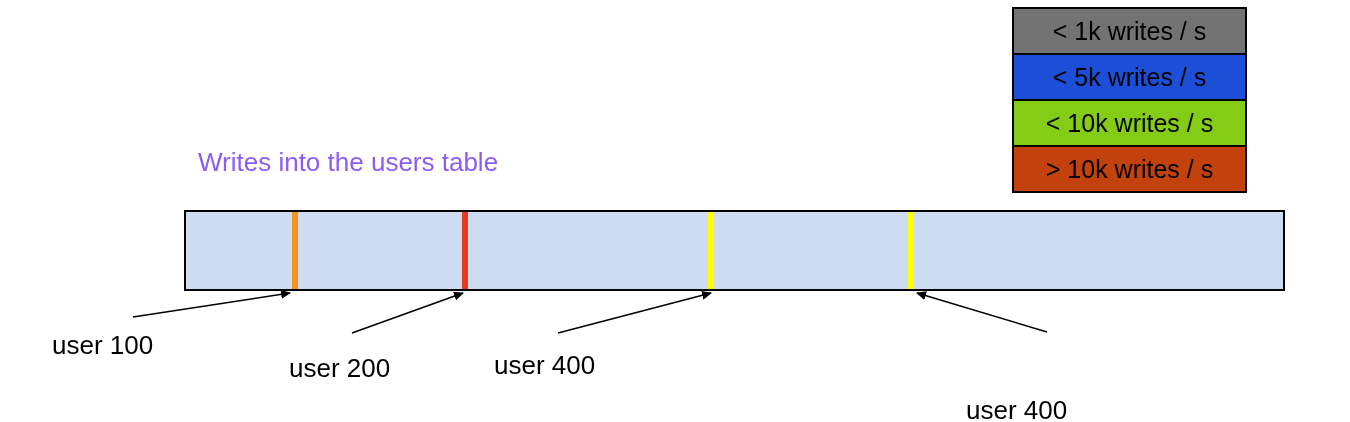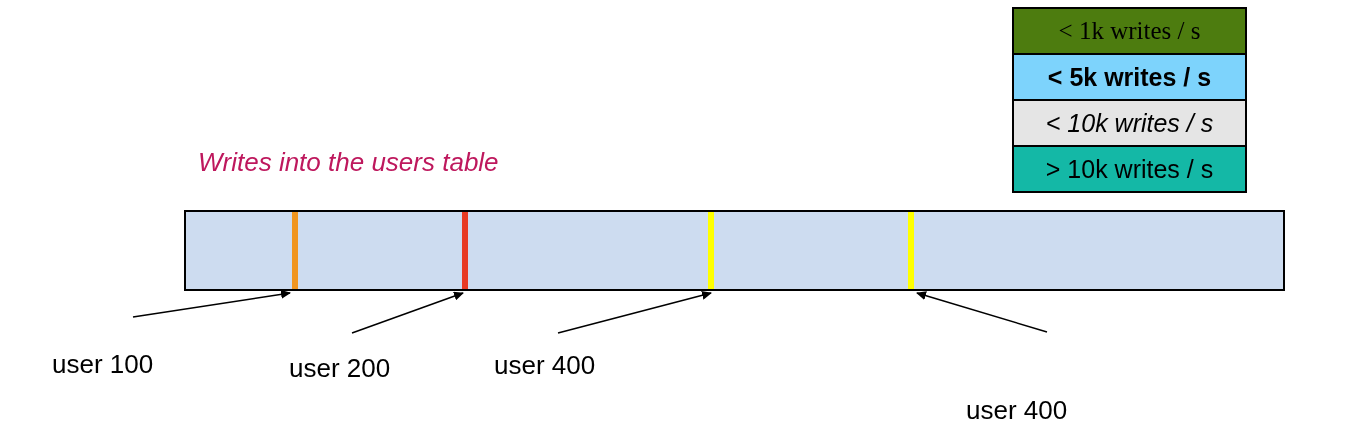--- a/index.html
+++ b/index.html
@@ -13,23 +13,22 @@
     width: 1350px;
     height: 422px;
     background: #ffffff;
     overflow: hidden;
   }
   .title {
     position: absolute;
     left: 198px;
     top: 147px;
     font-size: 26px;
-    color: #be185d;
+    color: #8b5cf6;
     white-space: nowrap;
-    font-style: italic;
   }
   .legend {
     position: absolute;
     left: 1012px;
     top: 7px;
     width: 235px;
   }
   .legend-row {
     box-sizing: border-box;
     height: 48px;
@@ -74,24 +73,24 @@
   }
 </style>
 </head>
 <body>
 
 <div class="canvas">
 
   <div class="title">Writes into the users table</div>
 
   <div class="legend" id="legend">
-      <div class="legend-row" style="background: #4d7c0f; font-family: Liberation Serif, serif;">&lt; 1k writes / s</div>
-      <div class="legend-row" style="background: #7dd3fc; font-weight: bold;">&lt; 5k writes / s</div>
-      <div class="legend-row" style="background: #e5e5e5; font-style: italic;">&lt; 10k writes / s</div>
-      <div class="legend-row" style="background: #14b8a6;">&gt; 10k writes / s</div>
+      <div class="legend-row" style="background: #737373;">&lt; 1k writes / s</div>
+      <div class="legend-row" style="background: #1d4ed8;">&lt; 5k writes / s</div>
+      <div class="legend-row" style="background: #84cc16;">&lt; 10k writes / s</div>
+      <div class="legend-row" style="background: #c2410c;">&gt; 10k writes / s</div>
     </div>
 
   <div class="bar" id="bar" style="background: rgb(205, 220, 240); border-color: rgb(0, 0, 0);">
       <div class="marker" style="left: calc(9.9% - 3px); background: rgb(240, 149, 31);"></div>
       <div class="marker" style="left: calc(25.4% - 3px); background: rgb(232, 58, 35);"></div>
       <div class="marker" style="left: calc(47.9% - 3px); background: rgb(255, 255, 0);"></div>
       <div class="marker" style="left: calc(66.1% - 3px); background: rgb(255, 255, 0);"></div>
     </div>
 
   <svg class="overlay" id="overlay" width="1350" height="422">
@@ -100,19 +99,19 @@
         <path d="M0,0 L10,4.5 L0,9 z" fill="#000000"></path>
       </marker>
     </defs>
   <line x1="133" y1="317" x2="290" y2="293" stroke="#000000" stroke-width="1.5" marker-end="url(#arrowhead)"></line>
       <line x1="352" y1="333" x2="463" y2="293" stroke="#000000" stroke-width="1.5" marker-end="url(#arrowhead)"></line>
       <line x1="558" y1="333" x2="711" y2="293" stroke="#000000" stroke-width="1.5" marker-end="url(#arrowhead)"></line>
       <line x1="1047" y1="332" x2="917" y2="293" stroke="#000000" stroke-width="1.5" marker-end="url(#arrowhead)"></line>
     </svg>
 
   <div id="labels">
-      <div class="user-label" style="left: 52px; top: 349px;">user 100</div>
+      <div class="user-label" style="left: 52px; top: 330px;">user 100</div>
       <div class="user-label" style="left: 274px; top: 353px; margin-left: 15px;">user 200</div>
       <div class="user-label" style="left: 494px; top: 350px;">user 400</div>
       <div class="user-label" style="left: 966px; top: 351px; margin-top: 44px;">user 400</div>
     </div>
 
 </div>
 
 </body></html>

